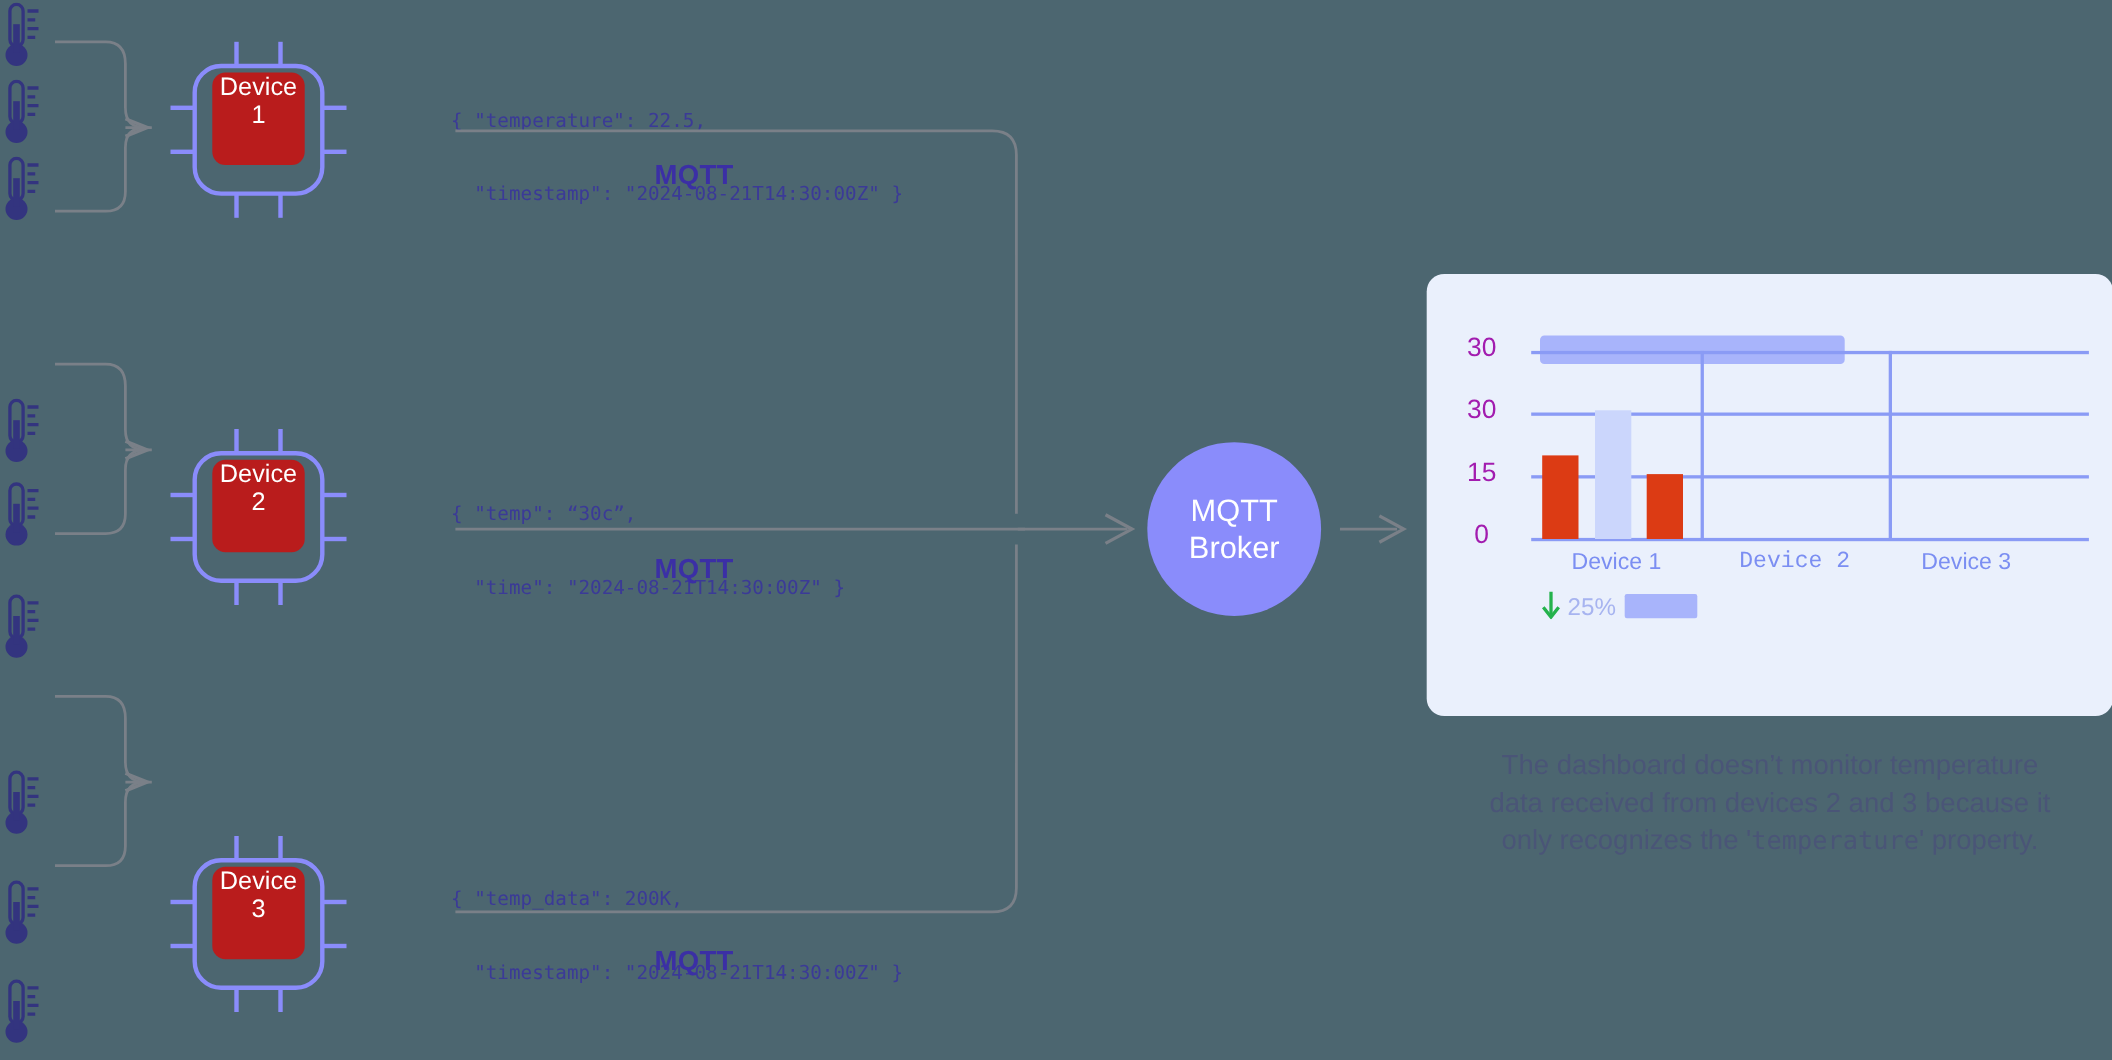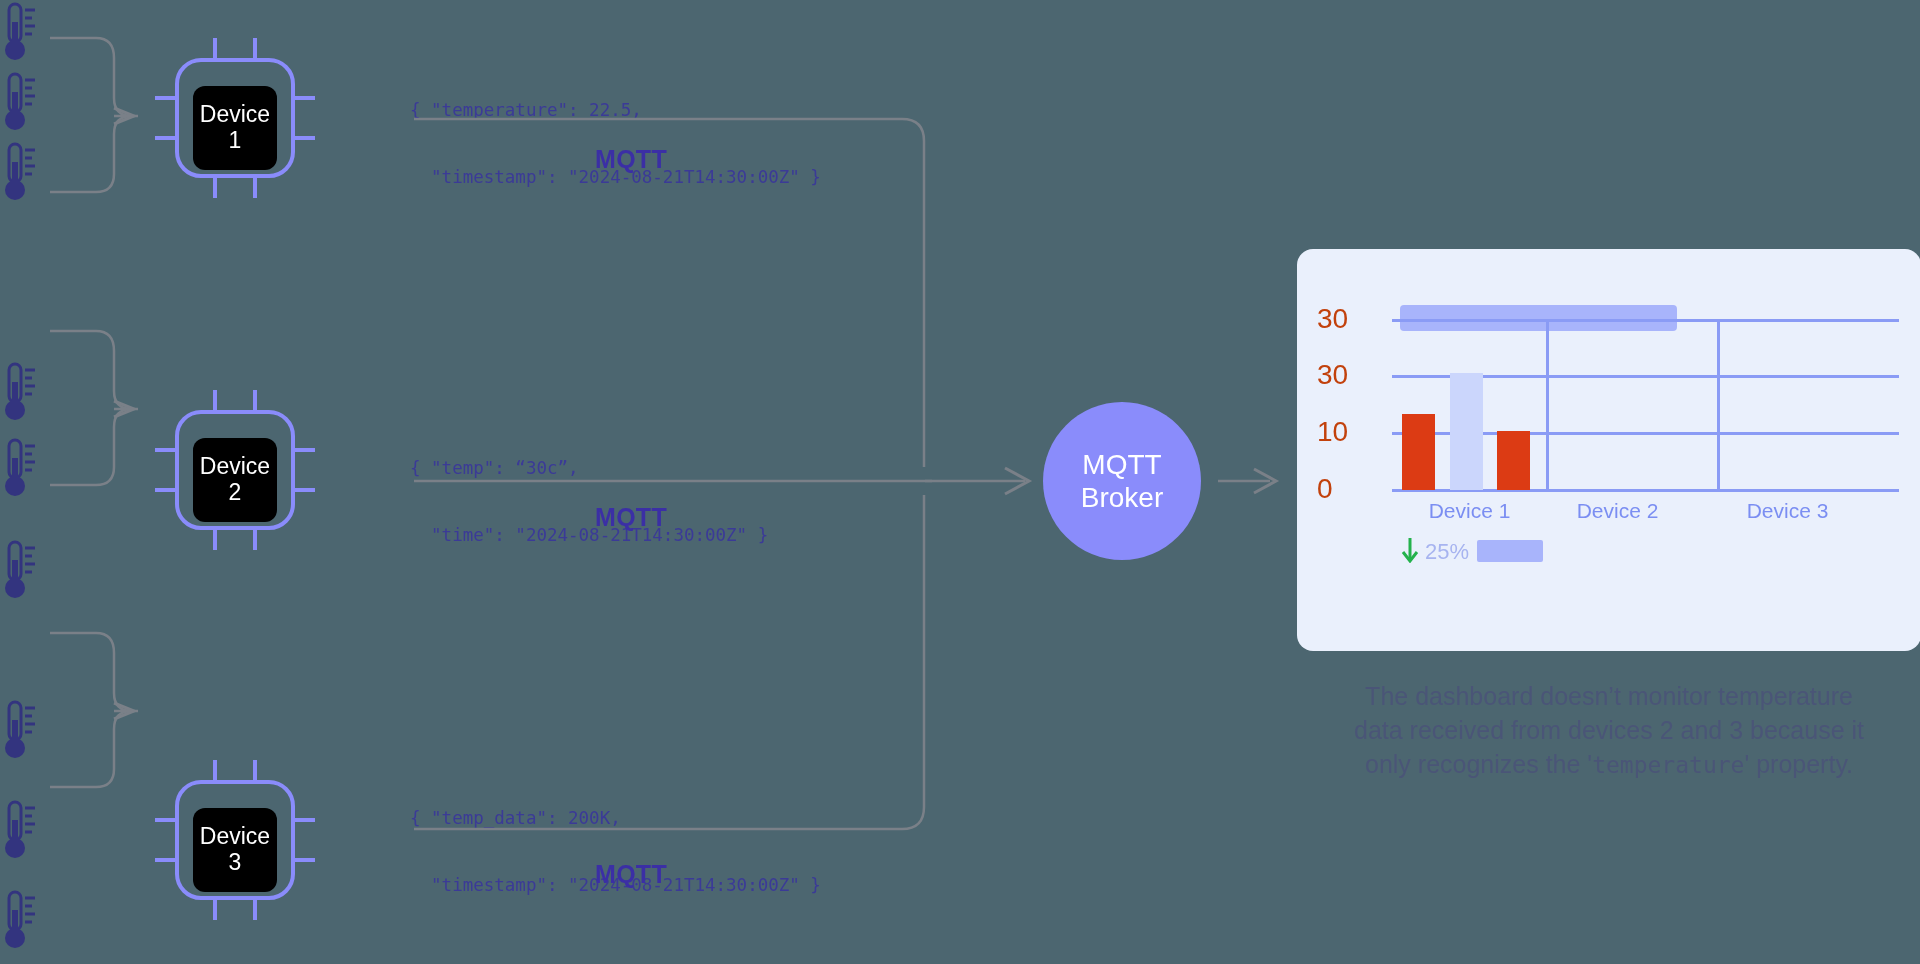--- a/index.html
+++ b/index.html
@@ -28,29 +28,28 @@
   .chip-body {
     position: absolute;
     left: 20px; top: 20px;
     width: 120px; height: 120px;
     border: 4px solid #8a8cfb;
     border-radius: 26px;
     box-sizing: border-box;
   }
   .chip-core {
     position: absolute;
-    left: 38px; top: 48px;
+    left: 38px; top: 28px;
     width: 84px; height: 84px;
-    background: #000000;
+    background: #b91c1c;
     border-radius: 12px;
     box-sizing: border-box;
     display: flex;
     flex-direction: column;
     align-items: center;
-    justify-content: center;
     color: #ffffff;
     font-size: 23px;
     line-height: 1.12;
     font-weight: 400;
   }
   .pin { position: absolute; background: #8a8cfb; }
   .pin-v { width: 4px; height: 22px; }
   .pin-h { width: 22px; height: 4px; }
 
   
@@ -94,23 +93,23 @@
     background: #eaf0fc;
     border-radius: 16px;
   }
   .card-title-bar {
     position: absolute;
     background: #a8b4fb;
     border-radius: 4px;
   }
   .axis-label {
     position: absolute;
-    color: #c2410c;
-    font-size: 28px;
-    text-align: left;
+    color: #a21caf;
+    font-size: 24px;
+    text-align: center;
   }
   .cat-label {
     position: absolute;
     color: #7b8ef2;
     font-size: 21px;
     text-align: center;
   }
   .gridline { position: absolute; background: #8a9bf5; height: 3px; }
   .divider-v { position: absolute; background: #8a9bf5; width: 3px; }
   .bar { position: absolute; }
@@ -379,37 +378,37 @@
     <line x1="0" y1="19" x2="52" y2="19" stroke="#7a8088" stroke-width="2.5"></line>
     <path d="M36,7 L58,19 L36,31" fill="none" stroke="#7a8088" stroke-width="3"></path>
   </svg>
 
   <div class="card" style="left:1297px; top:249px; width:624px; height:402px;">
 
     <div class="card-title-bar" style="left:103px; top:56px; width:277px; height:26px;"></div>
 
     <div class="axis-label" style="left:20px;  top:54px;  width:60px;">30</div>
     <div class="axis-label" style="left:20px;  top:110px; width:60px;">30</div>
-    <div class="axis-label" style="left:20px;  top:167px; width:60px;">10</div>
+    <div class="axis-label" style="left:20px;  top:167px; width:60px;">15</div>
     <div class="axis-label" style="left:20px;  top:224px; width:60px;">0</div>
 
     <div class="gridline" style="left:95px; top:70px;  width:507px;"></div>
     <div class="gridline" style="left:95px; top:126px; width:507px;"></div>
     <div class="gridline" style="left:95px; top:183px; width:507px;"></div>
     <div class="gridline" style="left:95px; top:240px; width:507px;"></div>
 
     <div class="divider-v" style="left:249px; top:70px; height:172px;"></div>
     <div class="divider-v" style="left:420px; top:70px; height:172px;"></div>
 
     <div class="bar" style="left:105px; top:165px; width:33px; height:76px; background:#dc3b14;"></div>
     <div class="bar" style="left:153px; top:124px; width:33px; height:117px; background:#cbd6fc;"></div>
     <div class="bar" style="left:200px; top:182px; width:33px; height:59px; background:#dc3b14;"></div>
 
     <div class="cat-label" style="left:100px; top:250px; width:145px;">Device 1</div>
-    <div class="cat-label" style="left:248px; top:250px; width:145px;">Device 2</div>
+    <div class="cat-label" style="left:262px; top:250px; width:145px;font-family:Liberation Mono, monospace;">Device 2</div>
     <div class="cat-label" style="left:418px; top:250px; width:145px;">Device 3</div>
 
     <svg class="abs" style="left:102px; top:288px;" width="22" height="26">
       <line x1="11" y1="1" x2="11" y2="22" stroke="#24b24c" stroke-width="3"></line>
       <path d="M4,15 L11,24 L18,15" fill="none" stroke="#24b24c" stroke-width="3"></path>
     </svg>
     <div class="legend-pct" style="left:128px; top:290px;text-align:center;">25%</div>
     <div class="legend-block" style="left:180px; top:291px; width:66px; height:22px;"></div>
   </div>
 

